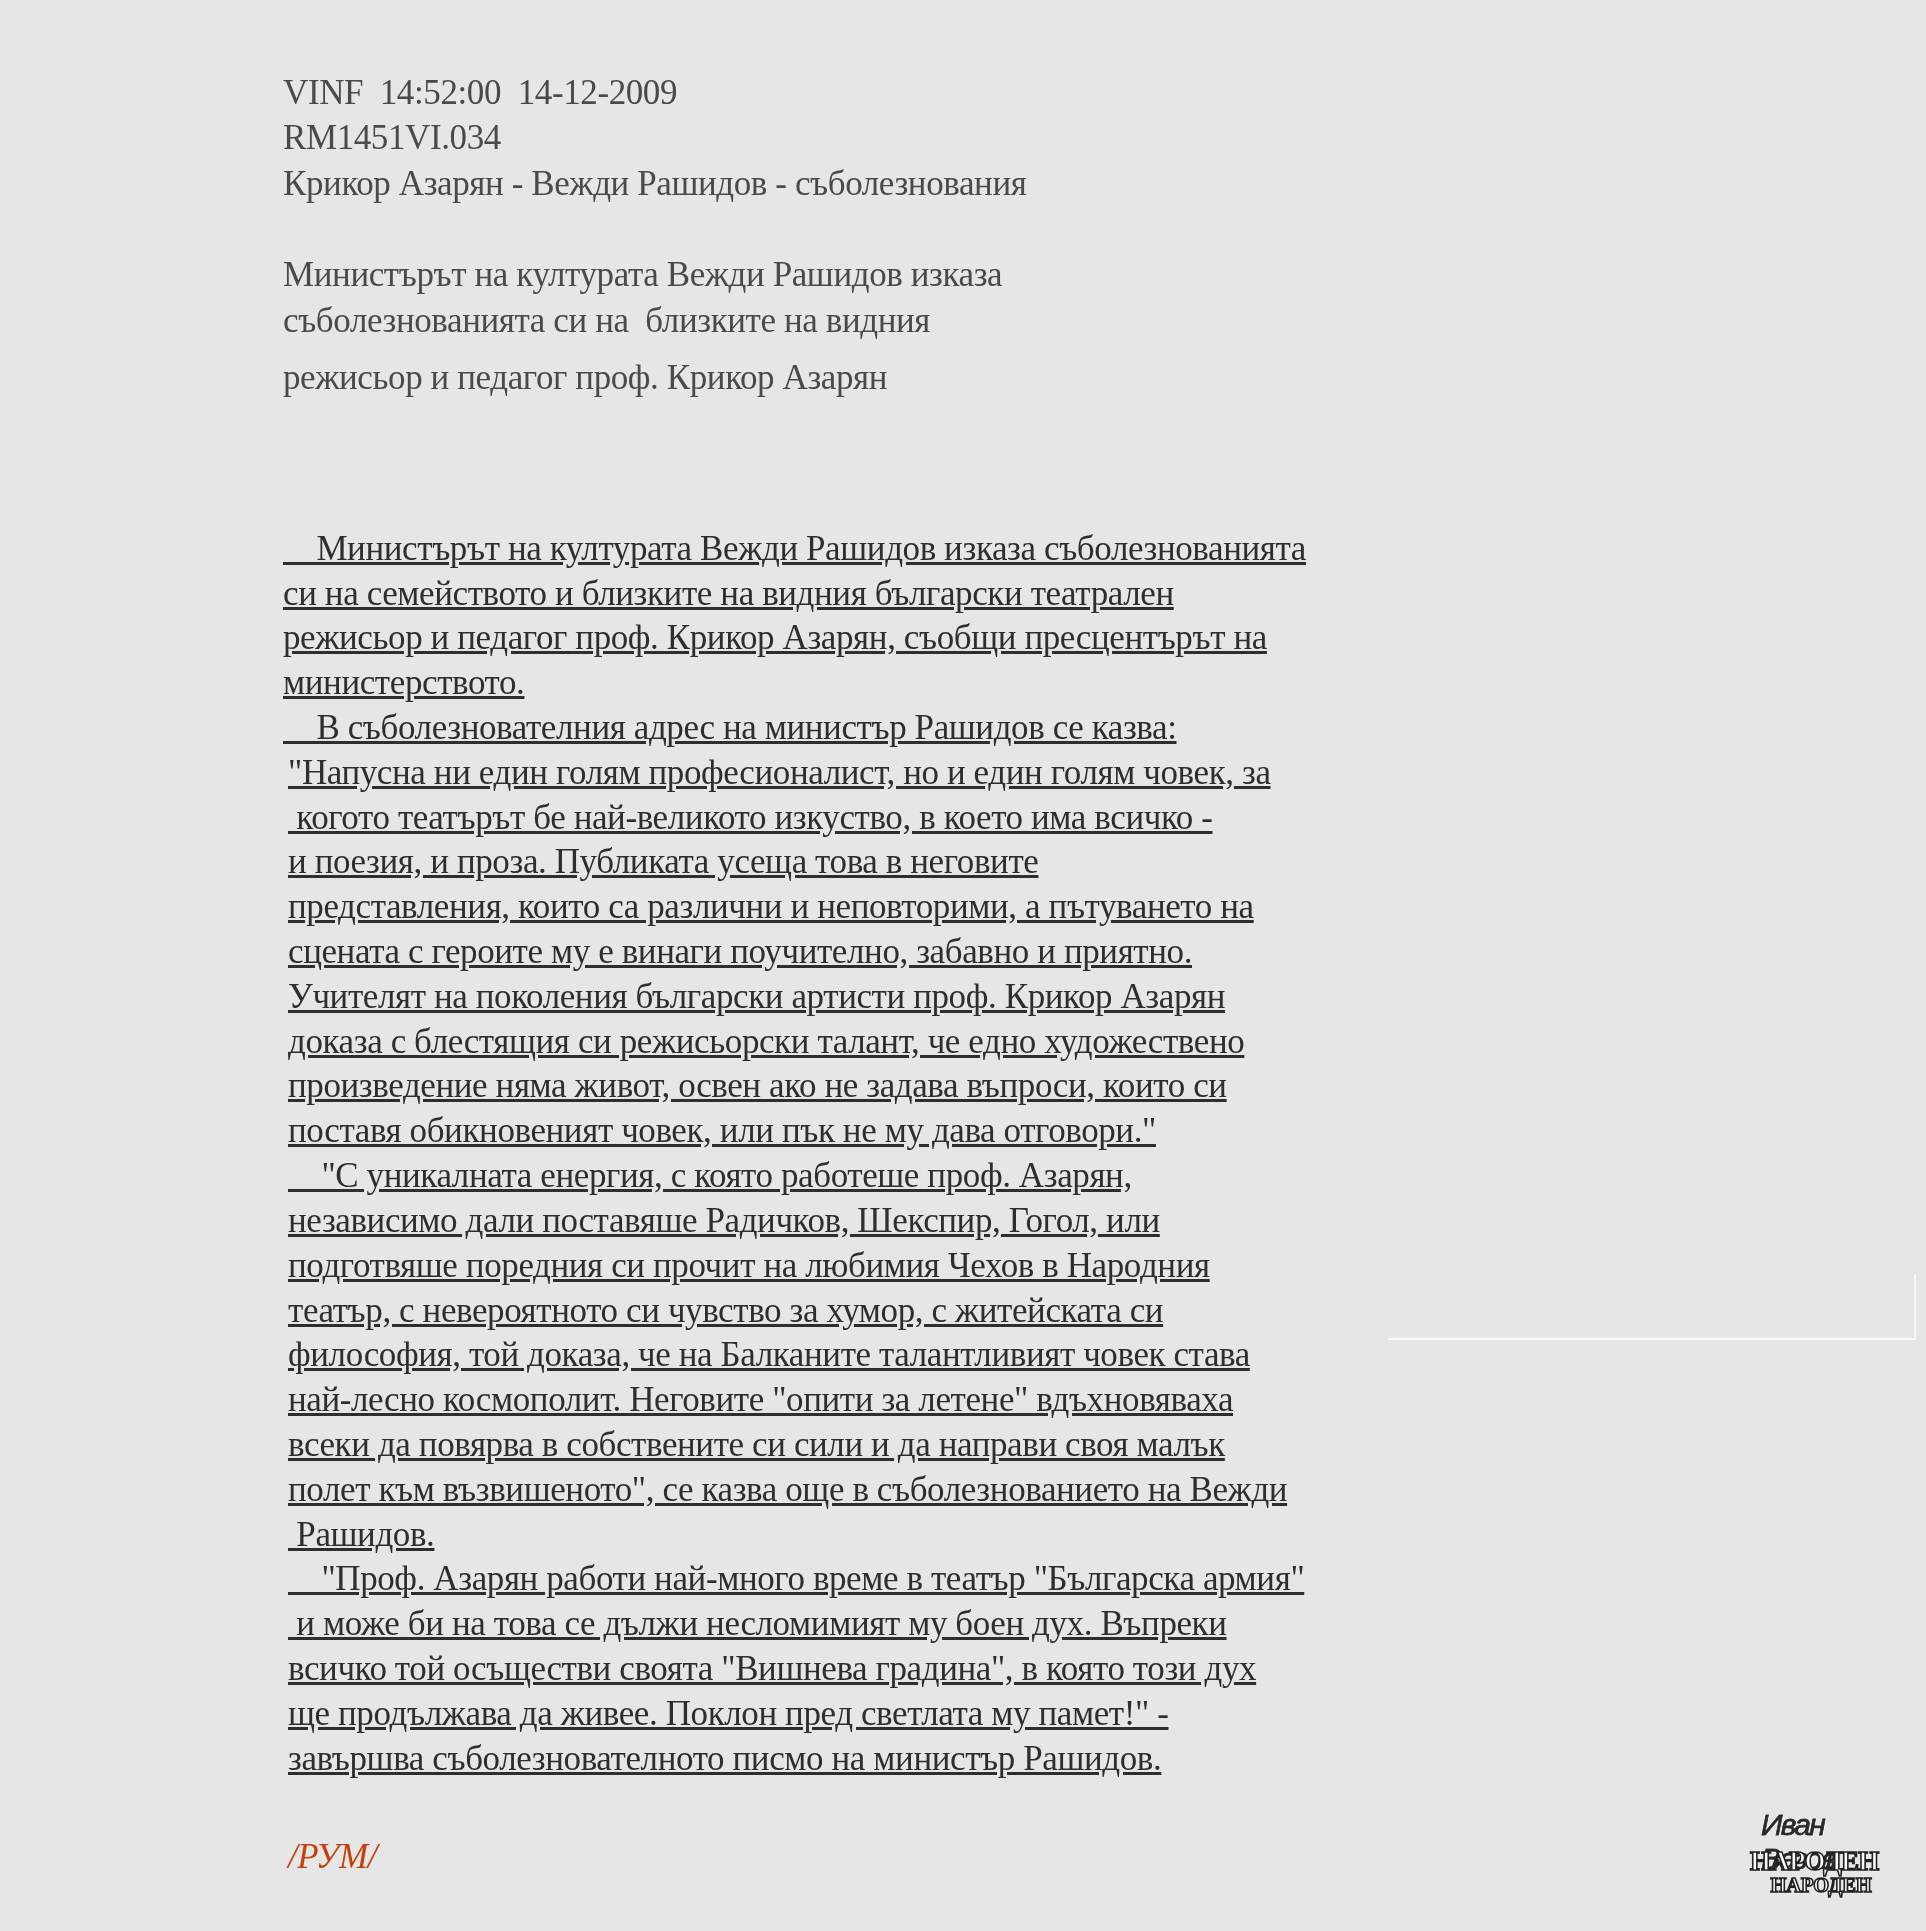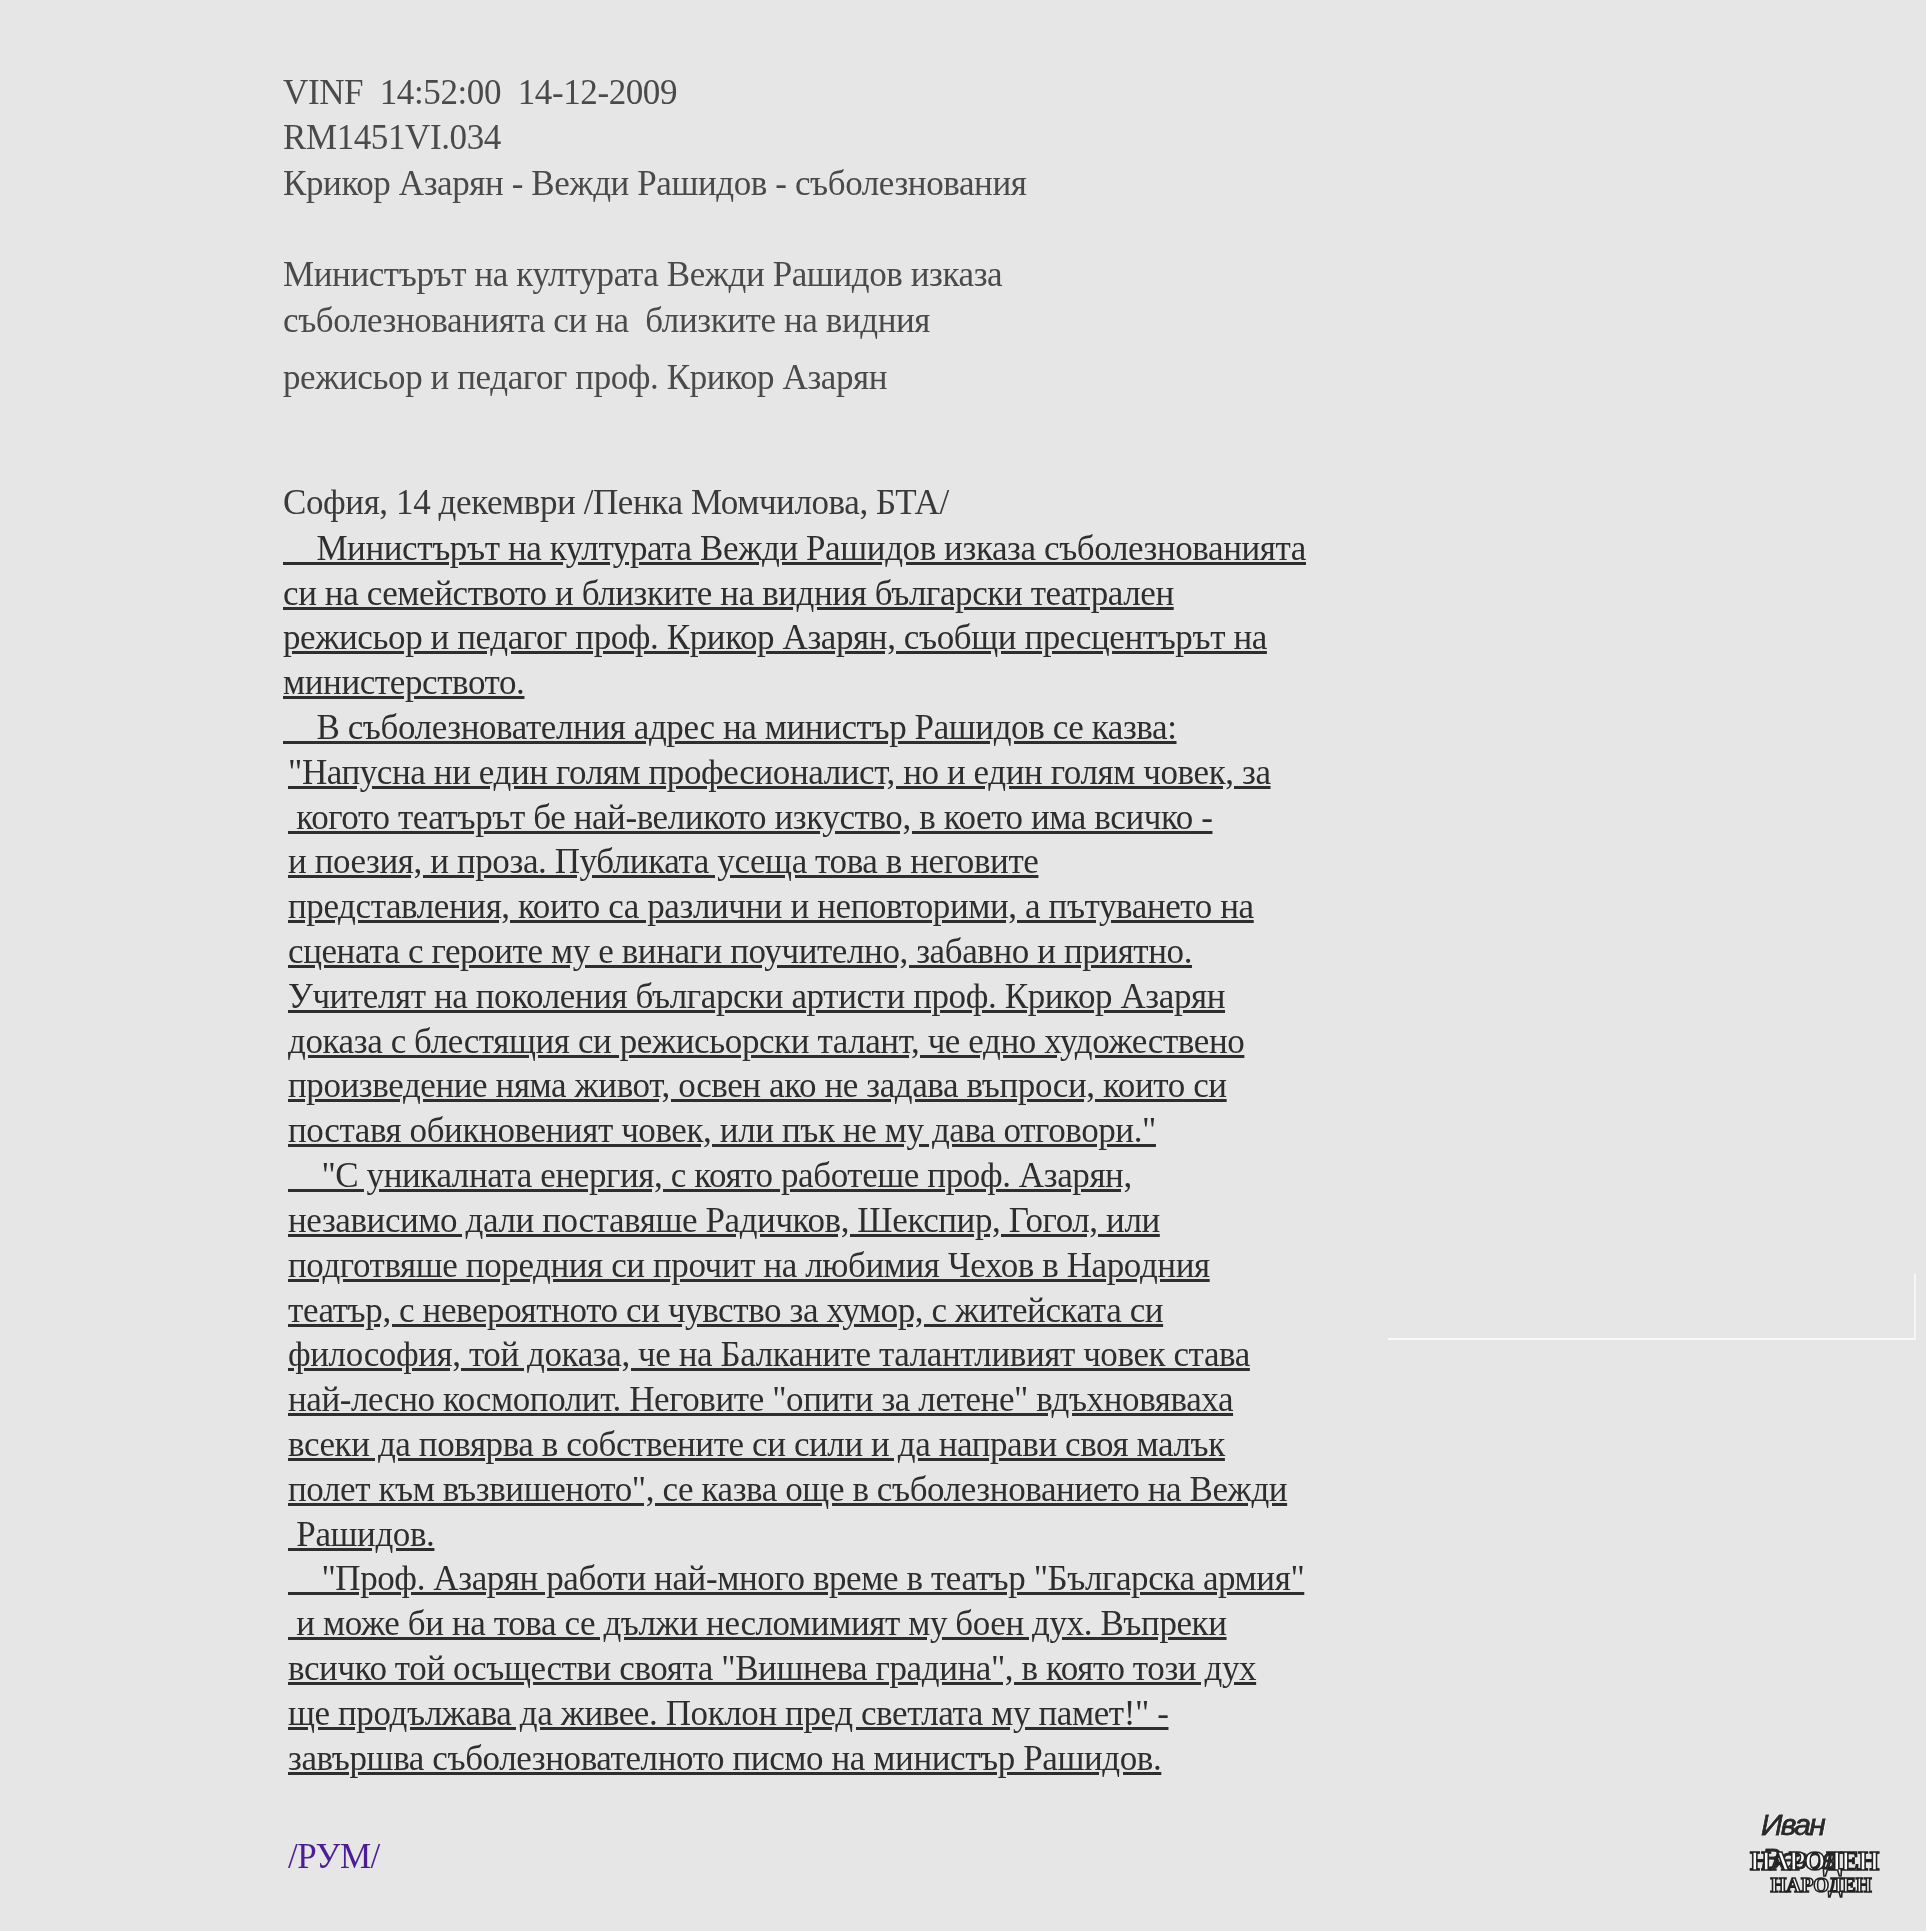--- a/index.html
+++ b/index.html
@@ -25,21 +25,21 @@
     .line {
       position: absolute;
       white-space: pre;
       font-size: 35px;
       line-height: 44px;
       letter-spacing: -0.4px;
     }
     .header .line { color: #4a4a4a; }
     .lead .line { color: #4a4a4a; }
     .body .line { color: #2e2e2e; text-decoration: underline; }
-    .sig { color: #4c1d95; }
+    .sig { color: #c2410c; font-style: italic; }
 
     .scan-edge {
       position: absolute;
       left: 1388px;
       top: 1338px;
       width: 527px;
       height: 1.6px;
       background: #fafafa;
     }
     .scan-edge-v {
@@ -103,21 +103,20 @@
     <div class="line" style="left:283px; top:116px;">RM1451VI.034</div>
     <div class="line" style="left:283px; top:162px;">Крикор Азарян - Вежди Рашидов - съболезнования</div>
   </div>
 
   <div class="lead">
     <div class="line" style="left:283px; top:253px;">Министърът на културата Вежди Рашидов изказа</div>
     <div class="line" style="left:283px; top:299px;">съболезнованията си на  близките на видния</div>
     <div class="line" style="left:283px; top:356px;">режисьор и педагог проф. Крикор Азарян</div>
   </div>
 
-  <div class="line" style="left:283px; top:481px; color:#3a3a3a;">София, 14 декември /Пенка Момчилова, БТА/</div>
 
   <div class="body">
     <div class="line" style="left:283px; top:527px;">    Министърът на културата Вежди Рашидов изказа съболезнованията</div>
     <div class="line" style="left:283px; top:572px;">си на семейството и близките на видния български театрален</div>
     <div class="line" style="left:283px; top:616px;">режисьор и педагог проф. Крикор Азарян, съобщи пресцентърът на</div>
     <div class="line" style="left:283px; top:661px;">министерството.</div>
     <div class="line" style="left:283px; top:706px;">    В съболезнователния адрес на министър Рашидов се казва:</div>
     <div class="line" style="left:288px; top:751px;">"Напусна ни един голям професионалист, но и един голям човек, за</div>
     <div class="line" style="left:288px; top:796px;"> когото театърът бе най-великото изкуство, в което има всичко -</div>
     <div class="line" style="left:288px; top:840px;">и поезия, и проза. Публиката усеща това в неговите</div>

